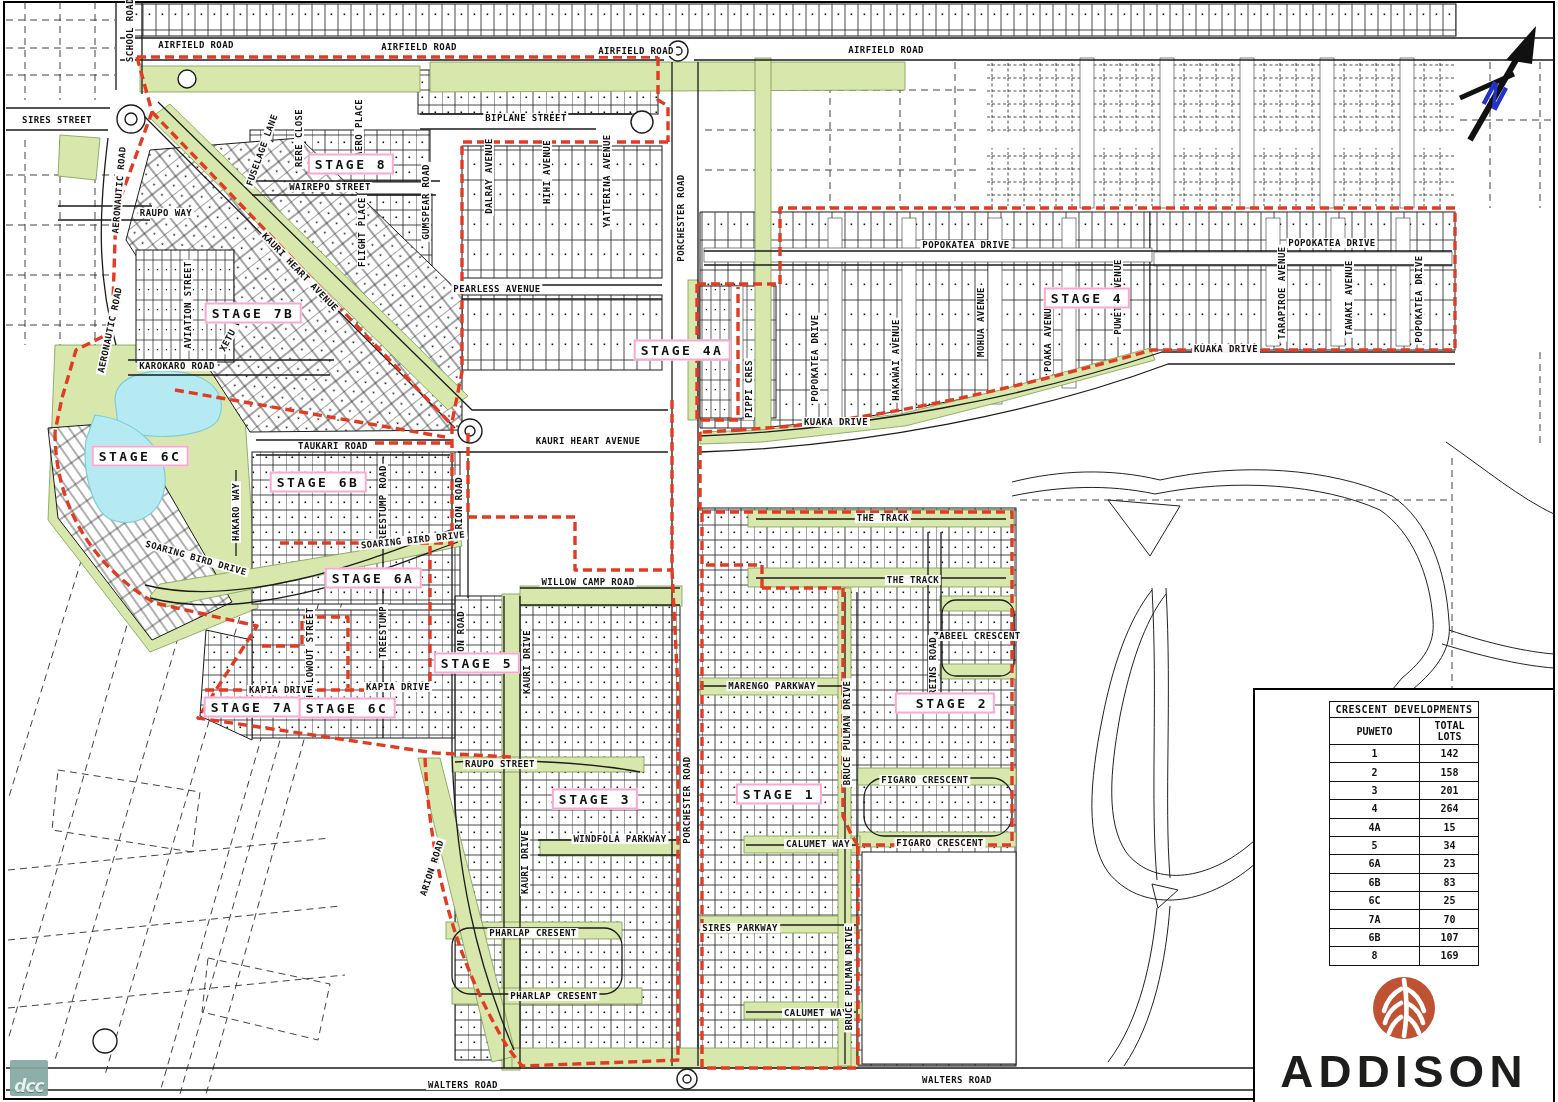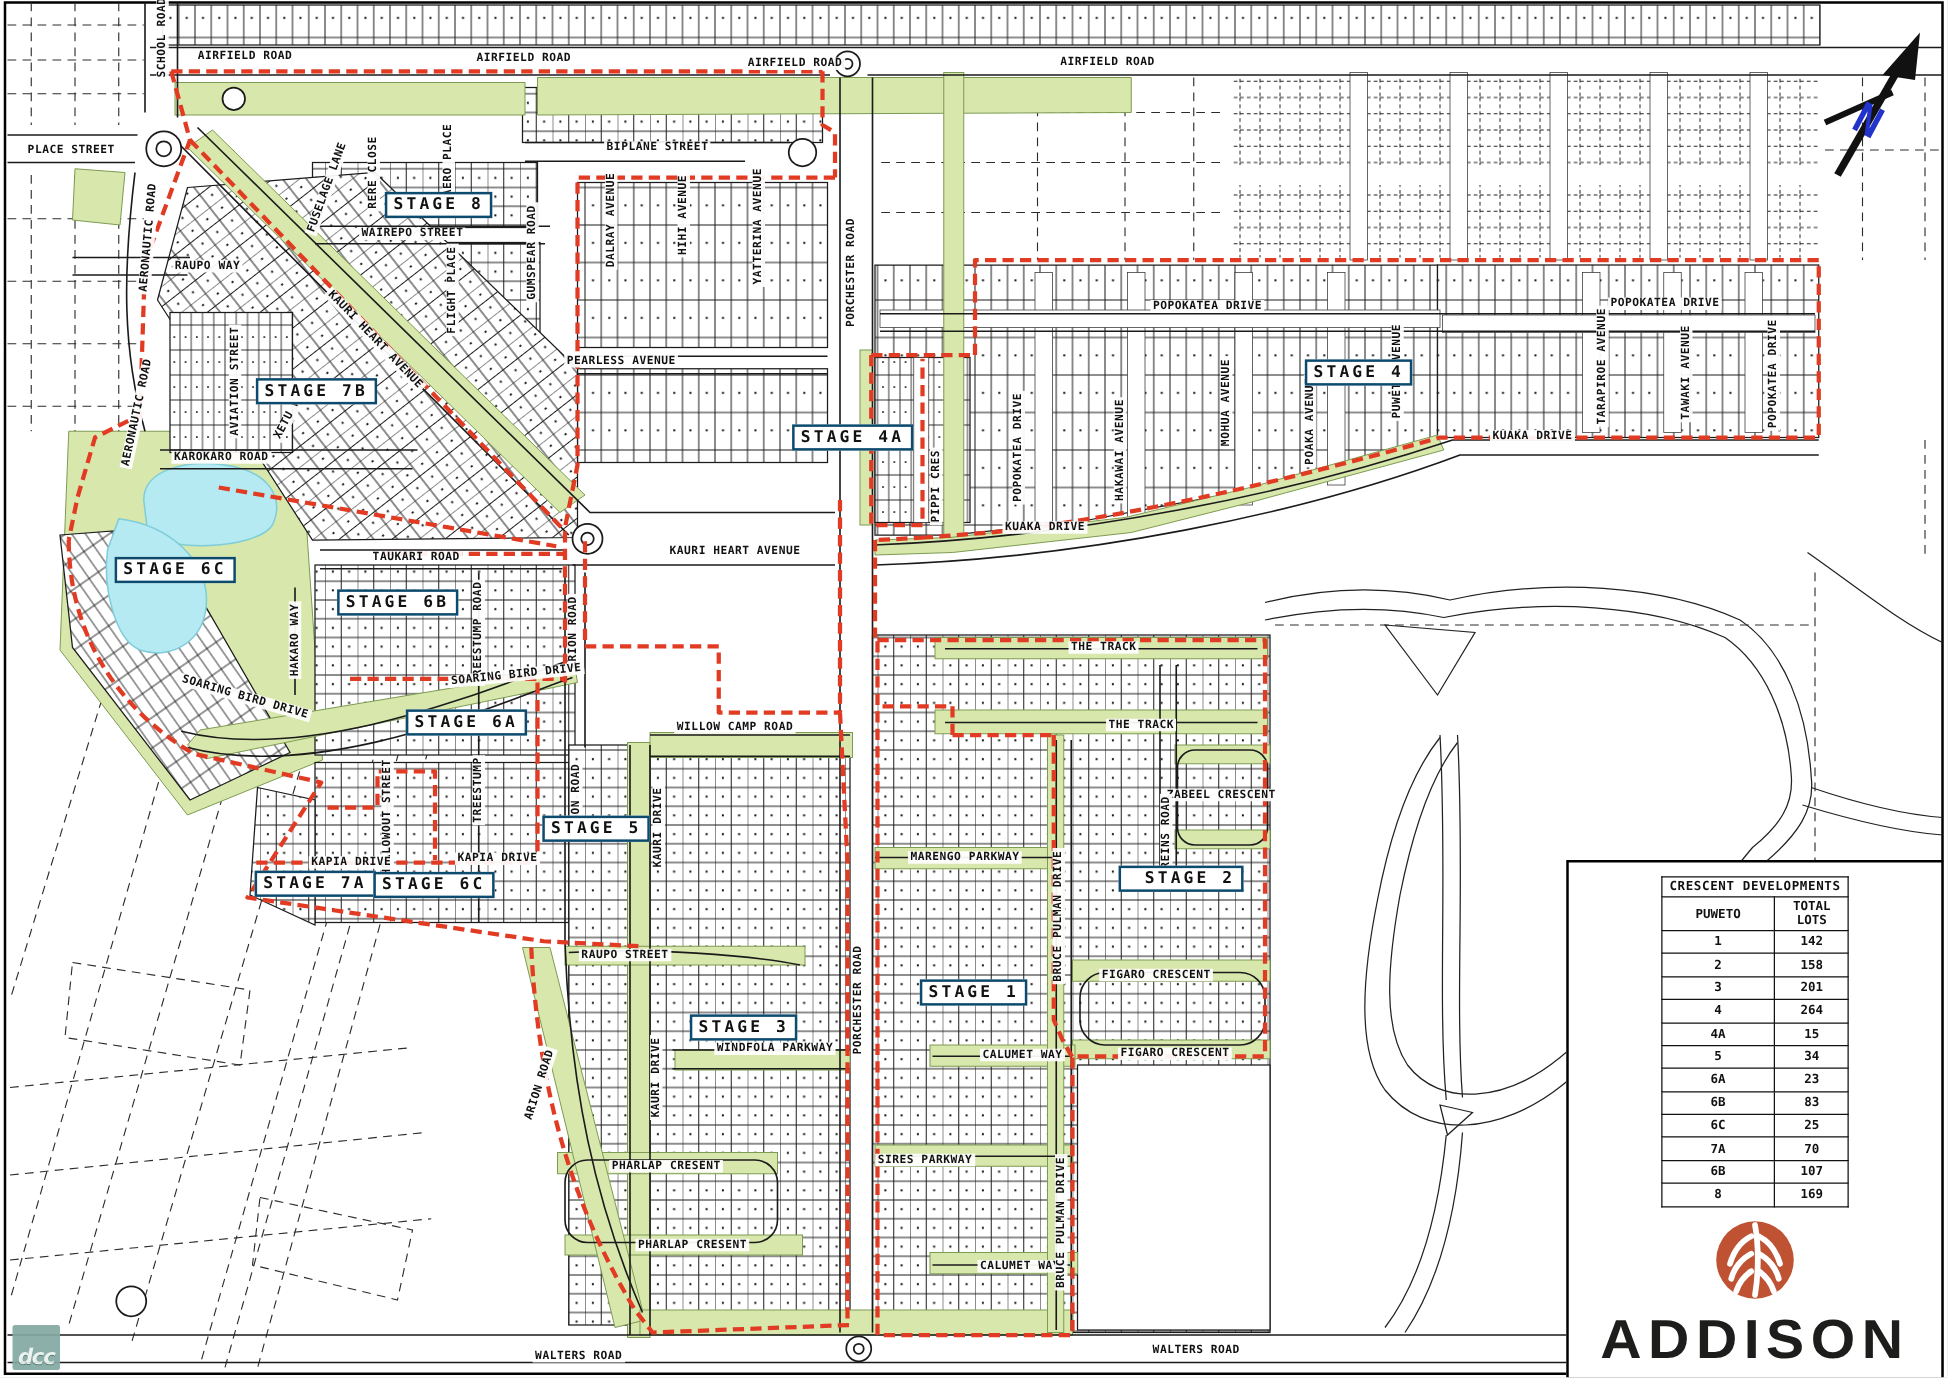--- a/index.html
+++ b/index.html
@@ -4,21 +4,21 @@
 <style>
   html,body{margin:0;padding:0;background:#e8e8e8;}
   .sheet{position:relative;width:1558px;height:1102px;background:#ffffff;overflow:hidden;
          font-family:"DejaVu Sans Mono", monospace;}
   .sheet svg.plan{position:absolute;left:0;top:0;}
   
   .street-label{position:absolute;white-space:nowrap;font:bold 9px "DejaVu Sans Mono",monospace;
       color:#111;background:rgba(255,255,255,.93);padding:0 2px;letter-spacing:.4px;
       transform-origin:center;z-index:30;}
   .stage-label{position:absolute;white-space:nowrap;font:bold 13px "DejaVu Sans Mono",monospace;
-      color:#111;background:#fff;border:2px solid #0c4a6e;padding:1px 5px;letter-spacing:2.5px;
+      color:#111;background:#fff;border:2px solid #f9a8d4;padding:1px 5px;letter-spacing:2.5px;
       transform:translate(-50%,-50%);z-index:31;}
   
   .legend{position:absolute;left:1253px;top:688px;width:298px;height:412px;background:#fff;
       border:2.5px solid #000;z-index:40;display:flex;flex-direction:column;align-items:center;}
   table.lots{border-collapse:collapse;margin-top:11px;}
   table.lots th,table.lots td{border:1.6px solid #111;font:bold 10px "DejaVu Sans Mono",monospace;
       text-align:center;padding:2px 6px;color:#111;}
   table.lots td{padding:3.2px 6px;}
   th.title-cell{font-size:10.5px;letter-spacing:.5px;padding:4px 8px;}
   th.tot{width:46px;line-height:1.05;}
@@ -257,21 +257,21 @@
     <text x="1480" y="102" font-family="DejaVu Sans Mono, monospace" font-size="34" font-weight="bold" fill="#2233cc" transform="rotate(28 1480 102)">N</text>
   </g>
 </svg>
 
 <div id="label-layer">
       <div class="street-label" style="left: 130px; top: 30px; transform: translate(-50%, -50%) rotate(-90deg);">SCHOOL ROAD</div>
       <div class="street-label" style="left: 196px; top: 45px; transform: translate(-50%, -50%) rotate(0deg);">AIRFIELD ROAD</div>
       <div class="street-label" style="left: 419px; top: 47px; transform: translate(-50%, -50%) rotate(0deg);">AIRFIELD ROAD</div>
       <div class="street-label" style="left: 636px; top: 51px; transform: translate(-50%, -50%) rotate(0deg);">AIRFIELD ROAD</div>
       <div class="street-label" style="left: 886px; top: 50px; transform: translate(-50%, -50%) rotate(0deg);">AIRFIELD ROAD</div>
-      <div class="street-label" style="left: 57px; top: 120px; transform: translate(-50%, -50%) rotate(0deg);">PLACE STREET</div>
+      <div class="street-label" style="left: 57px; top: 120px; transform: translate(-50%, -50%) rotate(0deg);">SIRES STREET</div>
       <div class="street-label" style="left: 119px; top: 190px; transform: translate(-50%, -50%) rotate(-85deg);">AERONAUTIC ROAD</div>
       <div class="street-label" style="left: 166px; top: 213px; transform: translate(-50%, -50%) rotate(0deg);">RAUPO WAY</div>
       <div class="street-label" style="left: 188px; top: 305px; transform: translate(-50%, -50%) rotate(-90deg);">AVIATION STREET</div>
       <div class="street-label" style="left: 110px; top: 330px; transform: translate(-50%, -50%) rotate(-78deg);">AERONAUTIC ROAD</div>
       <div class="street-label" style="left: 299px; top: 138px; transform: translate(-50%, -50%) rotate(-90deg);">RERE CLOSE</div>
       <div class="street-label" style="left: 359px; top: 128px; transform: translate(-50%, -50%) rotate(-90deg);">AERO PLACE</div>
       <div class="street-label" style="left: 262px; top: 150px; transform: translate(-50%, -50%) rotate(-70deg);">FUSELAGE LANE</div>
       <div class="street-label" style="left: 233px; top: 330px; transform: translate(-50%, -50%) rotate(-62deg);">XETU WAY</div>
       <div class="street-label" style="left: 330px; top: 187px; transform: translate(-50%, -50%) rotate(0deg);">WAIREPO STREET</div>
       <div class="street-label" style="left: 362px; top: 232px; transform: translate(-50%, -50%) rotate(-90deg);">FLIGHT PLACE</div>
@@ -335,21 +335,21 @@
       <div class="stage-label" style="left: 351px; top: 164px; transform: translate(-50%, -50%) rotate(0deg);">STAGE 8</div>
       <div class="stage-label" style="left: 253px; top: 313px; transform: translate(-50%, -50%) rotate(0deg);">STAGE 7B</div>
       <div class="stage-label" style="left: 682px; top: 350px; transform: translate(-50%, -50%) rotate(0deg);">STAGE 4A</div>
       <div class="stage-label" style="left: 1087px; top: 298px; transform: translate(-50%, -50%) rotate(0deg);">STAGE 4</div>
       <div class="stage-label" style="left: 140px; top: 456px; transform: translate(-50%, -50%) rotate(0deg);">STAGE 6C</div>
       <div class="stage-label" style="left: 318px; top: 482px; transform: translate(-50%, -50%) rotate(0deg);">STAGE 6B</div>
       <div class="stage-label" style="left: 373px; top: 578px; transform: translate(-50%, -50%) rotate(0deg);">STAGE 6A</div>
       <div class="stage-label" style="left: 477px; top: 663px; transform: translate(-50%, -50%) rotate(0deg);">STAGE 5</div>
       <div class="stage-label" style="left: 252px; top: 707px; transform: translate(-50%, -50%) rotate(0deg);">STAGE 7A</div>
       <div class="stage-label" style="left: 347px; top: 708px; transform: translate(-50%, -50%) rotate(0deg);">STAGE 6C</div>
-      <div class="stage-label" style="left: 595px; top: 822px; transform: translate(-50%, -50%) rotate(0deg);">STAGE 3</div>
+      <div class="stage-label" style="left: 595px; top: 799px; transform: translate(-50%, -50%) rotate(0deg);">STAGE 3</div>
       <div class="stage-label" style="left: 945px; top: 703px; transform: translate(-50%, -50%) rotate(0deg); padding-left: 19px;">STAGE 2</div>
       <div class="stage-label" style="left: 779px; top: 794px; transform: translate(-50%, -50%) rotate(0deg);">STAGE 1</div>
     </div>
 
 <div class="legend">
   <table class="lots">
     <thead>
       <tr>
             <th class="title-cell" colspan="2">CRESCENT DEVELOPMENTS</th>
           </tr>

